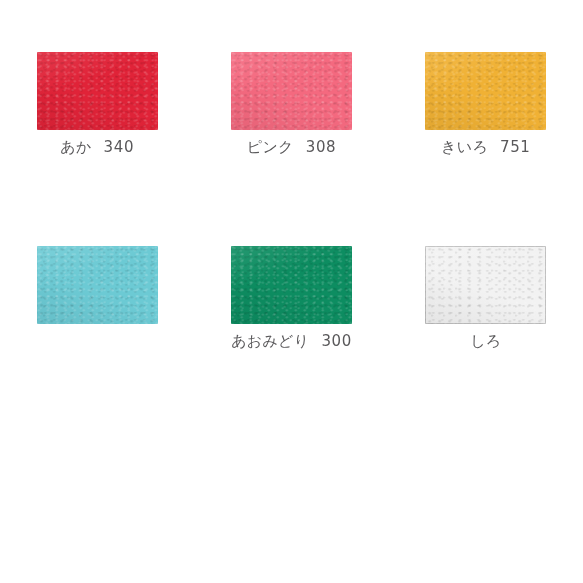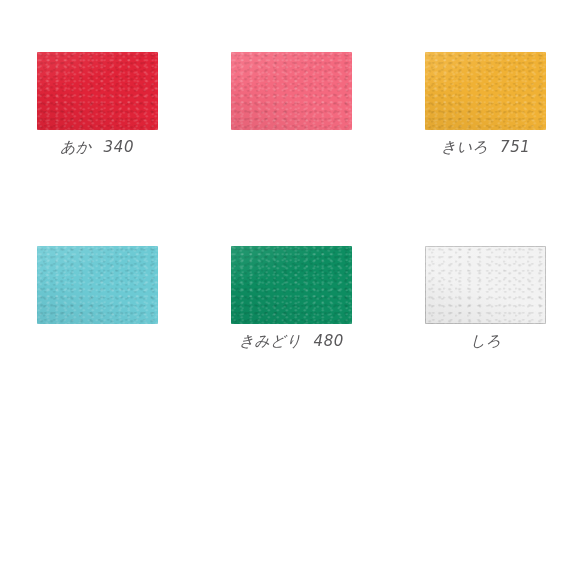--- a/index.html
+++ b/index.html
@@ -15,21 +15,20 @@
     overflow: hidden;
   }
 
   #swatch-chart {
     width: 583px;
     height: 583px;
     display: grid;
     grid-template-columns: repeat(3, 1fr);
     grid-template-rows: repeat(3, 1fr);
     box-sizing: border-box;
-    font-style: italic;
   }
 
   .swatch-cell {
     position: relative;
     display: flex;
     flex-direction: column;
     align-items: center;
     justify-content: flex-start;
     padding-top: 52px;
     box-sizing: border-box;
@@ -108,20 +107,23 @@
     <div class="swatch-label">
       <span>あか</span><span class="code">340</span>
     </div>
   </div>
 
   <div class="swatch-cell col-2">
     <div class="swatch-chip" style="background-color: rgb(244, 105, 127);">
       <div class="grain"></div>
       <div class="sheen"></div>
     </div>
+    <div class="swatch-label">
+      <span>ピンク</span><span class="code">308</span>
+    </div>
   </div>
 
   <div class="swatch-cell col-3">
     <div class="swatch-chip" style="background-color: rgb(240, 177, 52);">
       <div class="grain"></div>
       <div class="sheen"></div>
     </div>
     <div class="swatch-label">
       <span>きいろ</span><span class="code">751</span>
     </div>
@@ -134,21 +136,21 @@
       <div class="sheen"></div>
     </div>
   </div>
 
   <div class="swatch-cell col-3">
     <div class="swatch-chip" style="background-color: rgb(13, 141, 97);">
       <div class="grain"></div>
       <div class="sheen"></div>
     </div>
     <div class="swatch-label">
-      <span>きみどり</span><span class="code">480</span>
+      <span>あおみどり</span><span class="code">300</span>
     </div>
   </div>
 
 
   <div class="swatch-cell col-2">
     <div class="swatch-chip has-outline" style="background-color: rgb(242, 242, 242);">
       <div class="grain"></div>
       <div class="sheen"></div>
     </div>
     <div class="swatch-label">

